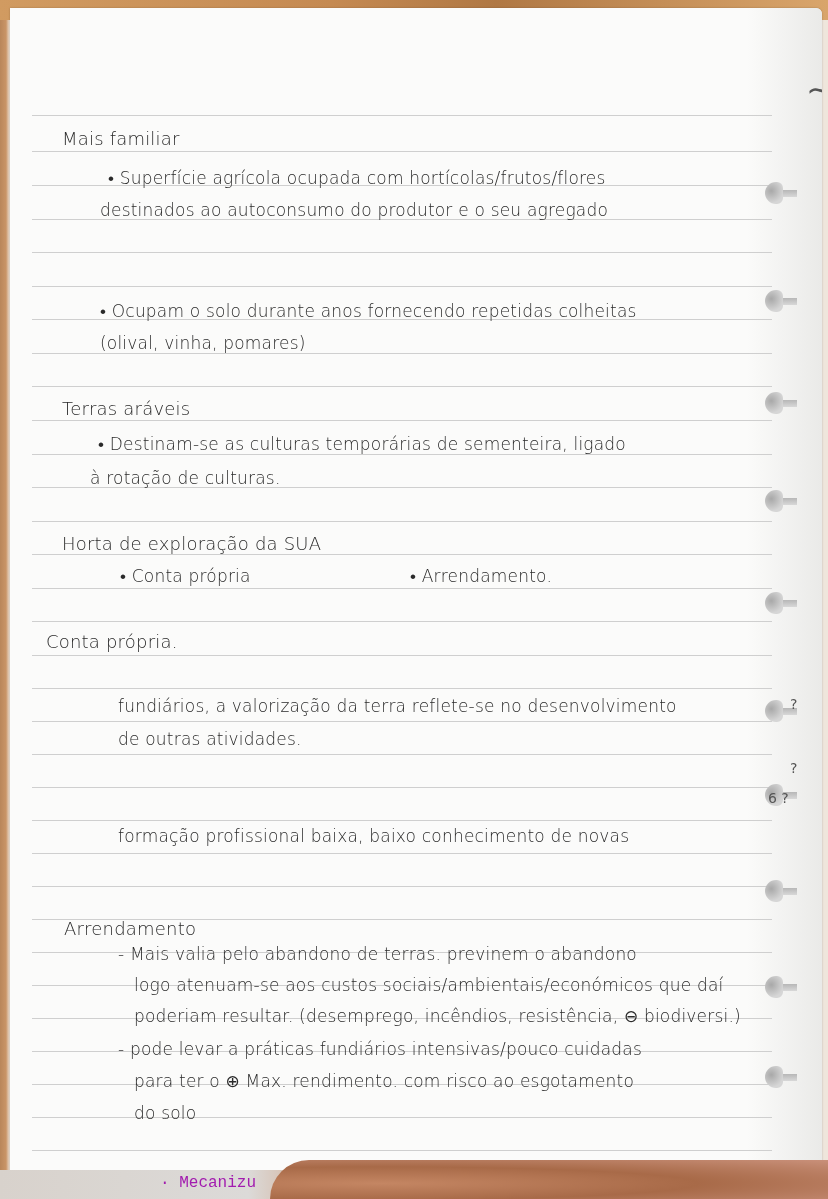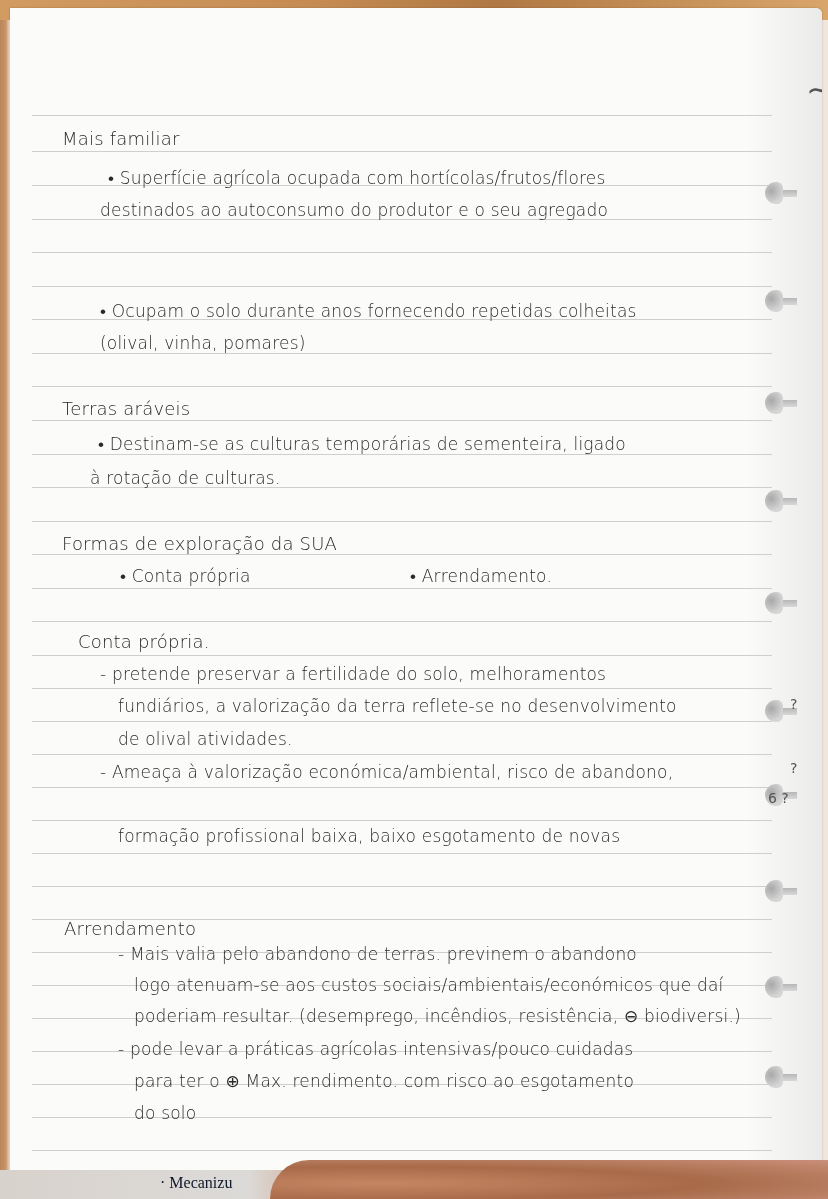--- a/index.html
+++ b/index.html
@@ -52,22 +52,22 @@
       letter-spacing: 0.2px;
       white-space: nowrap;
       font-weight: 300;
     }
     .heading { font-size: 18px; }
     .corner-mark {
       position: absolute; left: 796px; top: 62px; font-size: 32px; color: #555;
       font-family: "DejaVu Sans", sans-serif; transform: rotate(-4deg);
     }
     .footer-peek {
-      position: absolute; left: 160px; top: 1174px; font-size: 16px; color: #0f172a;
-      font-family: Liberation Serif, serif;
+      position: absolute; left: 160px; top: 1174px; font-size: 16px; color: #a21caf;
+      font-family: Liberation Mono, monospace;
     }
     .hand {
       position: absolute; left: 270px; top: 1160px; width: 558px; height: 39px;
       background: radial-gradient(ellipse at 20% 60%, #c48663 0%, #a86a48 50%, #c9907a 100%);
       border-top-left-radius: 40px;
     }
     .edge-mark {
       position: absolute; font-size: 14px; color: #555;
       font-family: "DejaVu Sans", sans-serif;
     }
@@ -164,35 +164,33 @@
   <div class="note" style="left:90px;top:192px">destinados ao autoconsumo do produtor e o seu agregado</div>
   <div class="note" style="left:98px;top:160px">• Superfície agrícola ocupada com hortícolas/frutos/flores</div>
 
   <div class="note" style="left:90px;top:325px">(olival, vinha, pomares)</div>
   <div class="note" style="left:90px;top:293px">• Ocupam o solo durante anos fornecendo repetidas colheitas</div>
 
   <div class="note heading" style="left:52px;top:390px">Terras aráveis</div>
   <div class="note" style="left:88px;top:426px">• Destinam-se as culturas temporárias de sementeira, ligado</div>
   <div class="note" style="left:80px;top:460px">à rotação de culturas.</div>
 
-  <div class="note heading" style="left:52px;top:525px">Formas de exploração da SUA</div>
+  <div class="note heading" style="left:52px;top:525px">Horta de exploração da SUA</div>
   <div class="note" style="left:110px;top:558px">• Conta própria</div>
   <div class="note" style="left:400px;top:558px">• Arrendamento.</div>
 
-  <div class="note heading" style="left:68px;top:623px">Conta própria.</div>
-  <div class="note" style="left:90px;top:656px">- pretende preservar a fertilidade do solo, melhoramentos</div>
+  <div class="note heading" style="left:36px;top:623px">Conta própria.</div>
   <div class="note" style="left:108px;top:688px">fundiários, a valorização da terra reflete-se no desenvolvimento</div>
-  <div class="note" style="left:108px;top:721px">de olival atividades.</div>
-  <div class="note" style="left:90px;top:754px">- Ameaça à valorização económica/ambiental, risco de abandono,</div>
-  <div class="note" style="left:108px;top:818px">formação profissional baixa, baixo esgotamento de novas</div>
+  <div class="note" style="left:108px;top:721px">de outras atividades.</div>
+  <div class="note" style="left:108px;top:818px">formação profissional baixa, baixo conhecimento de novas</div>
 
   <div class="note heading" style="left:54px;top:910px">Arrendamento</div>
   <div class="note" style="left:108px;top:936px">- Mais valia pelo abandono de terras. previnem o abandono</div>
   <div class="note" style="left:124px;top:967px">logo atenuam-se aos custos sociais/ambientais/económicos que daí</div>
   <div class="note" style="left:124px;top:998px">poderiam resultar. (desemprego, incêndios, resistência, ⊖ biodiversi.)</div>
-  <div class="note" style="left:108px;top:1031px">- pode levar a práticas agrícolas intensivas/pouco cuidadas</div>
+  <div class="note" style="left:108px;top:1031px">- pode levar a práticas fundiários intensivas/pouco cuidadas</div>
   <div class="note" style="left:124px;top:1063px">para ter o ⊕ Max. rendimento. com risco ao esgotamento</div>
   <div class="note" style="left:124px;top:1095px">do solo</div>
 </div>
 
 <div class="table-bottom"></div>
 <div class="footer-peek">· Mecanizu</div>
 <div class="hand"></div>
 
 </body></html>

